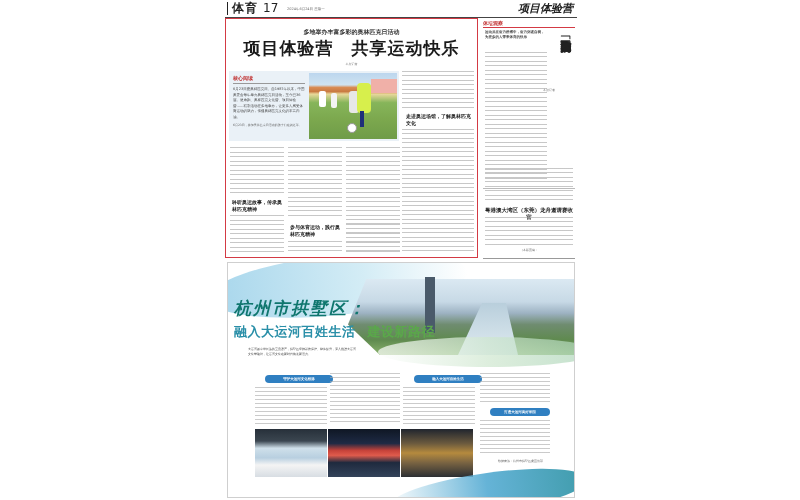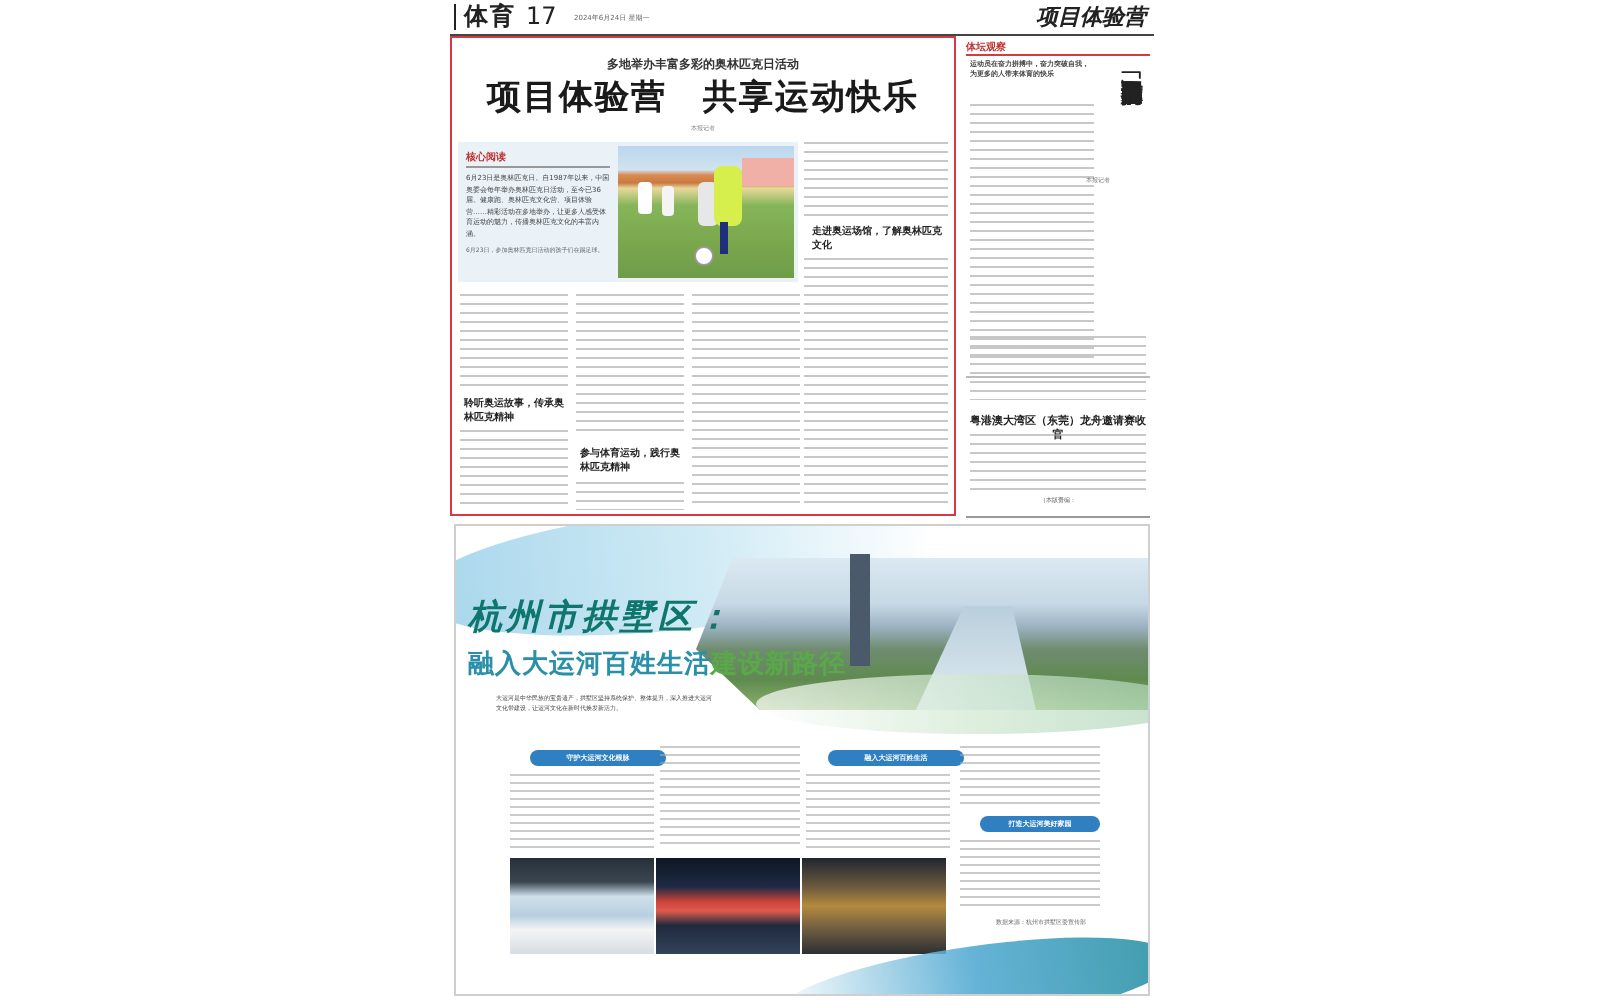--- a/index.html
+++ b/index.html
@@ -44,21 +44,21 @@
   .rc-foot { position:absolute; left:2px; top:230px; width:92px; text-align:center; font-size:3px; color:#666; }
   .rc-bottomrule { position:absolute; left:2px; top:240px; width:92px; height:1px; background:#999; }
 
   .ad { position:absolute; left:2px; top:262px; width:348px; height:236px; border:1px solid #cfcfcf; box-sizing:border-box; overflow:hidden; background:#fff; }
   .ad-wave1 { position:absolute; left:-20px; top:-8px; width:260px; height:60px; border-radius:50%; background:linear-gradient(90deg,#3aa3d4,#9fd6ea 60%,#ffffff); opacity:0.45; transform:rotate(-6deg); }
   .ad-city { position:absolute; left:120px; top:16px; width:228px; height:76px; background:linear-gradient(180deg,#dbe9f2 0%,#c7d9e6 30%,#9db2c2 45%,#6f8c70 60%,#5f8a4f 80%,#8bb36e 100%); clip-path:polygon(8% 0,100% 0,100% 100%,14% 100%,0 60%); }
   .ad-river { position:absolute; left:230px; top:40px; width:60px; height:52px; background:linear-gradient(180deg,#b9cfdc,#dfeaf0); clip-path:polygon(40% 0,80% 0,100% 100%,0 100%); }
   .ad-tower { position:absolute; left:197px; top:14px; width:10px; height:56px; background:#4a5a6a; }
   .ad-title1 { position:absolute; left:6px; top:34px; font-family:"DejaVu Serif", serif; font-style:italic; font-size:17px; font-weight:bold; color:#0f766e; letter-spacing:2px; }
   .ad-title2 { position:absolute; left:6px; top:60px; font-size:13px; font-weight:bold; color:#2a8fa8; letter-spacing:0.5px; }
-  .ad-title2 span.hl { color:#5aa84a; }
+  .ad-title2 span.hl { color:#5aa84a;margin-left:12px; }
   .ad-intro { position:absolute; left:20px; top:84px; width:110px; font-size:3px; line-height:4.5px; color:#444; }
   .ad-wave2 { position:absolute; left:150px; top:74px; width:220px; height:30px; border-radius:50%; background:linear-gradient(90deg,#ffffff,#cfe7cf 50%,#a9d3b6); opacity:0.7; }
   .pill { position:absolute; height:8px; padding:0 6px; border-radius:5px; background:#2f7fc1; color:#fff; font-size:3.5px; line-height:8px; font-weight:bold; text-align:center; }
   .ad-col { position:absolute; background:repeating-linear-gradient(180deg,#a8a8a8 0 1px,transparent 1px 4px); opacity:0.6; }
   .ad-photo { position:absolute; top:166px; width:72px; height:48px; }
   .ad-p1 { left:27px; background:linear-gradient(180deg,#27303a 0%,#3b4650 25%,#cfe0ea 40%,#b8cfe0 60%,#f4f4f4 75%,#d7dde3 100%); }
   .ad-p2 { left:100px; background:linear-gradient(180deg,#0f1724 0%,#1e2a44 30%,#c8433a 45%,#e05b4c 55%,#1f2a3e 70%,#33435a 100%); }
   .ad-p3 { left:173px; background:linear-gradient(180deg,#20252e 0%,#6b5a3e 30%,#b58a3e 50%,#7a6442 70%,#2c2f33 100%); }
   .ad-wave3 { position:absolute; left:160px; top:210px; width:200px; height:40px; border-radius:50%; background:linear-gradient(90deg,#ffffff,#4aa6d0 50%,#1d8a9c); opacity:0.85; transform:rotate(-8deg); }
   .ad-credit { position:absolute; left:270px; top:196px; font-size:3px; color:#666; }

